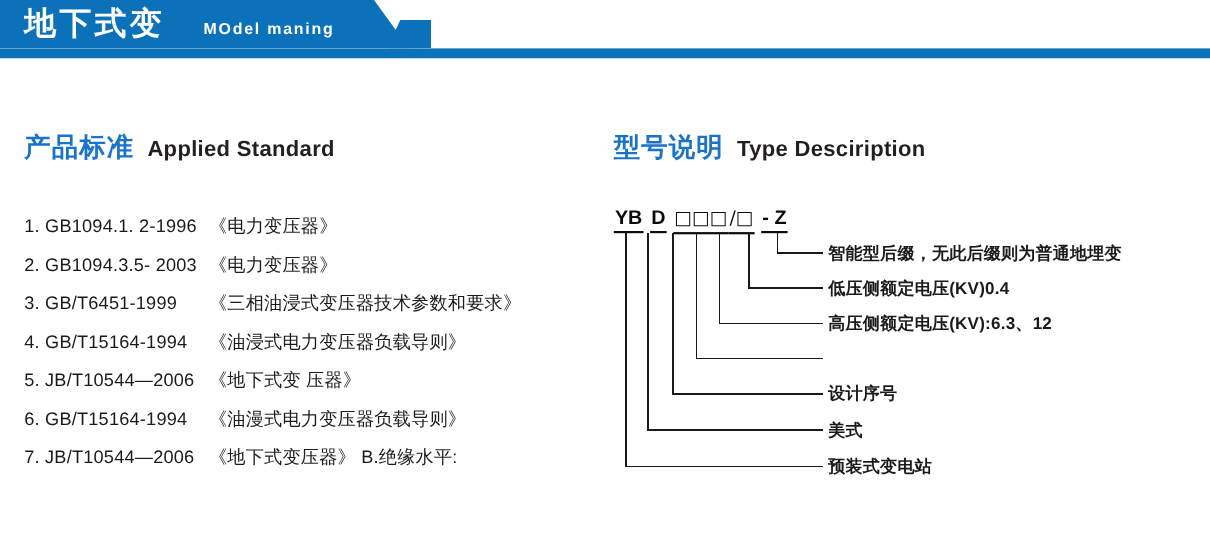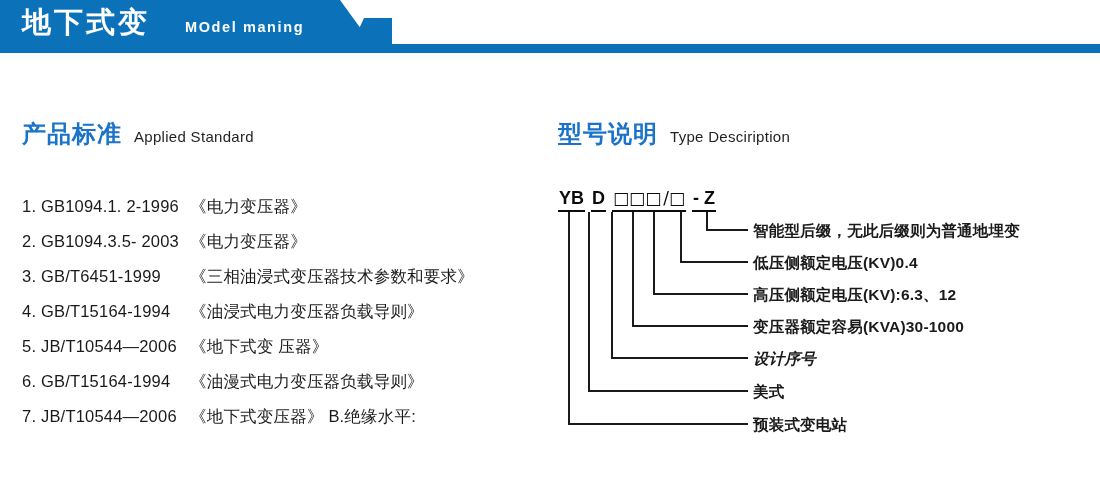--- a/index.html
+++ b/index.html
@@ -79,22 +79,22 @@
   }
   .sec-title .cn {
     color: #1a73c8;
     font-size: 24px;
     font-weight: bold;
     letter-spacing: 1px;
     vertical-align: baseline;
   }
   .sec-title .en {
     color: #231f20;
-    font-size: 15px;
-    font-weight: normal;
+    font-size: 20px;
+    font-weight: bold;
     letter-spacing: 0.3px;
     margin-left: 12px;
     vertical-align: baseline;
   }
   #std-title { left: 22px; top: 118px; }
   #type-title { left: 558px; top: 118px; }
 
   
   .std-list {
     position: absolute;
@@ -225,18 +225,17 @@
 
       <path d="M 133 26 L 133 76 L 200 76"></path>
 
       <path d="M 159 26 L 159 44 L 200 44"></path>
     </g>
   </svg>
 
   <div class="leader-label" style="left:205px; top:36px;text-align:right;">智能型后缀，无此后缀则为普通地埋变</div>
   <div class="leader-label" style="left:205px; top:68px;">低压侧额定电压(KV)0.4</div>
   <div class="leader-label" style="left:205px; top:100px;">高压侧额定电压(KV):6.3、12</div>
-  <div class="leader-label" style="left:205px; top:132px;">变压器额定容易(KVA)30-1000</div>
-  <div class="leader-label" style="left:205px; top:164px;font-style:italic;">设计序号</div>
+  <div class="leader-label" style="left:205px; top:164px;">设计序号</div>
   <div class="leader-label" style="left:205px; top:197px;">美式</div>
   <div class="leader-label" style="left:205px; top:230px;">预装式变电站</div>
 
 </div>
 
 </body></html>

